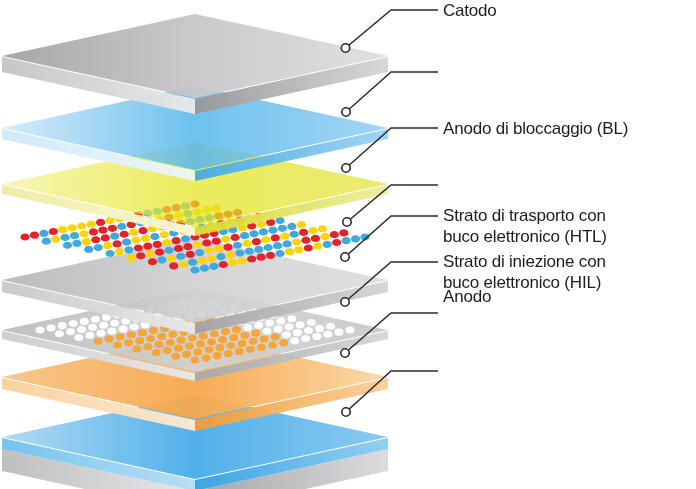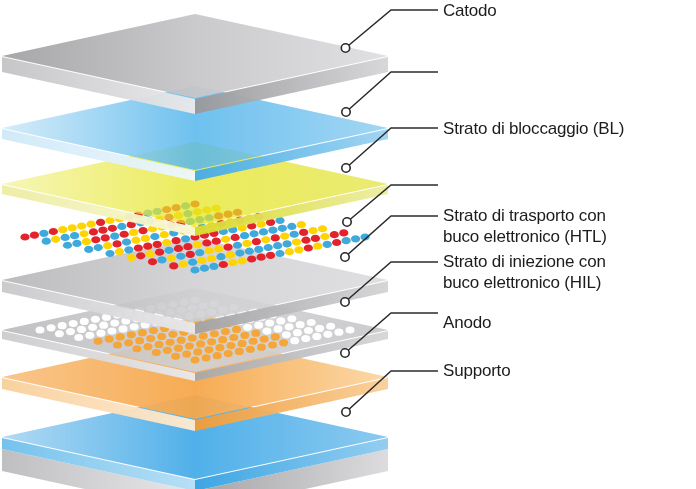--- a/index.html
+++ b/index.html
@@ -478,20 +478,19 @@
         <polyline points="345,302 391,262 438,262"></polyline>
         <circle cx="345" cy="302" r="4.2" fill="#ffffff" stroke="#2b2b2b" stroke-width="1.6"></circle>
         <polyline points="345,353 391,313 438,313"></polyline>
         <circle cx="345" cy="353" r="4.2" fill="#ffffff" stroke="#2b2b2b" stroke-width="1.6"></circle>
         <polyline points="346,412 391,371 438,371"></polyline>
         <circle cx="346" cy="412" r="4.2" fill="#ffffff" stroke="#2b2b2b" stroke-width="1.6"></circle>
       </g>
     </svg>
 
   <div class="label" style="top:0px">Catodo</div>
-  <div class="label" style="top:118px">Strato di bloccaggio (BL)</div>
+  <div class="label" style="top:118px">Anodo di bloccaggio (BL)</div>
   <div class="label" style="top:251px">Strato di iniezione con
 buco elettronico (HIL)</div>
   <div class="label" style="top:205px">Strato di trasporto con
 buco elettronico (HTL)</div>
-  <div class="label" style="top:312px">Anodo</div>
-  <div class="label" style="top:360px">Supporto</div>
+  <div class="label" style="top:286px">Anodo</div>
 </div>
 
 </body></html>

